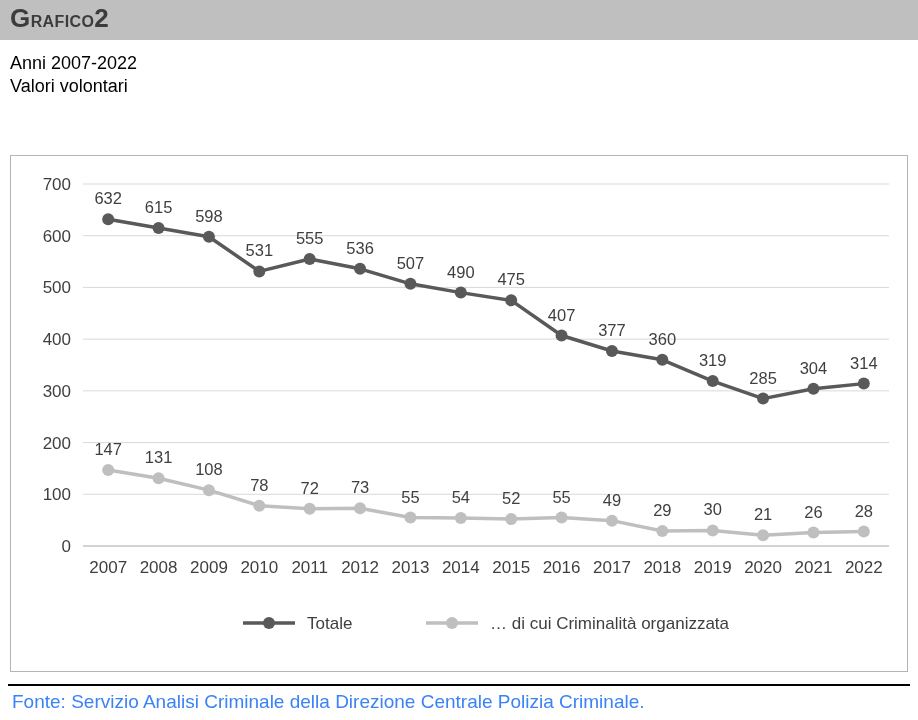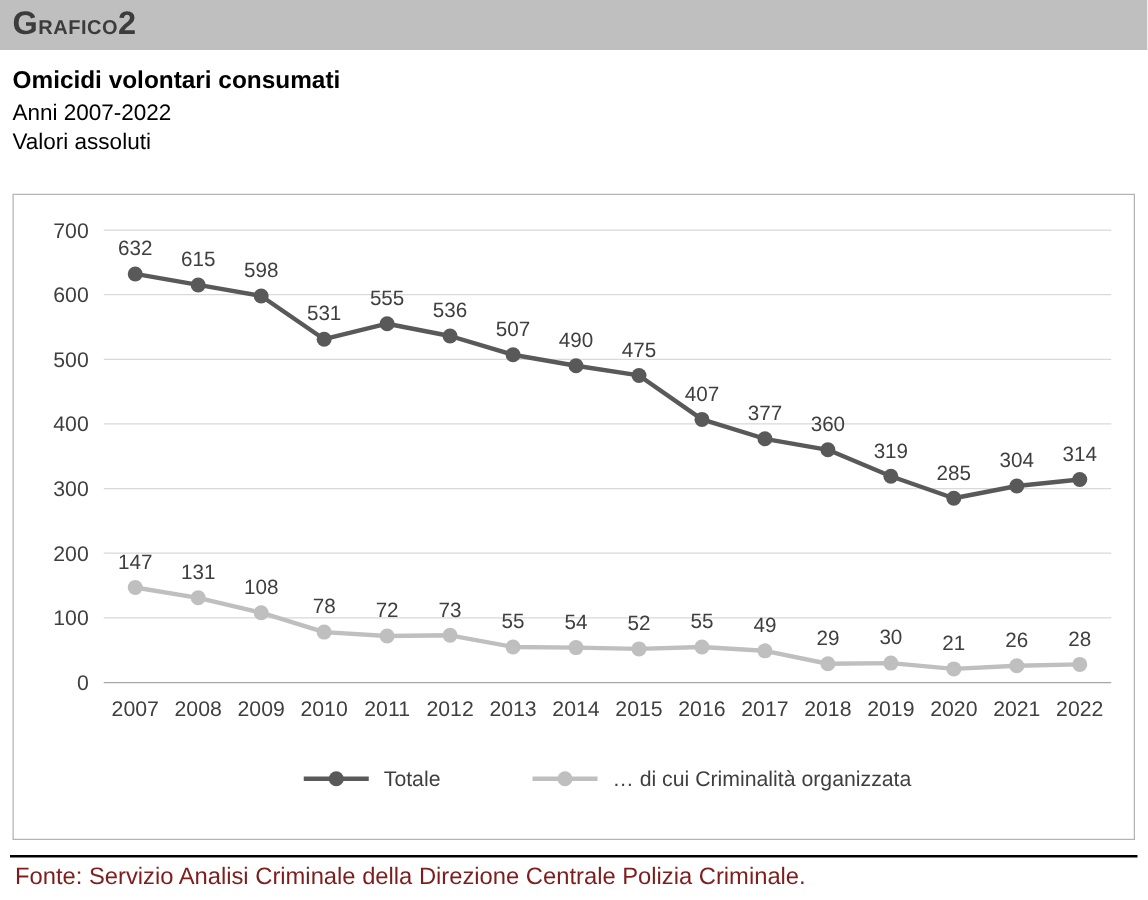--- a/index.html
+++ b/index.html
@@ -88,21 +88,21 @@
     top: 684px;
     width: 902px;
     height: 2px;
     background: #000;
   }
   .footer-text {
     position: absolute;
     left: 12px;
     top: 690px;
     font-size: 19px;
-    color: #7f1d1d;
+    color: #3b82f6;
     line-height: 24px;
   }
 
   
   svg text {
     font-family: "Liberation Sans", sans-serif;
     fill: #3f3f3f;
   }
   .tick-label { font-size: 17px; fill: #3f3f3f; }
   .x-label { font-size: 17px; fill: #3f3f3f; }
@@ -114,23 +114,22 @@
 
 <div class="header-band">
   <div class="header-title">
     <span class="big">G</span>
       <span class="small-caps">RAFICO </span>
       <span class="big">2</span>
   </div>
 </div>
 
 <div class="titles">
-  <div class="chart-title">Omicidi volontari consumati</div>
   <div class="chart-sub">Anni 2007-2022</div>
-  <div class="chart-sub">Valori assoluti</div>
+  <div class="chart-sub">Valori volontari</div>
 </div>
 
 <div class="chart-frame">
   <div class="plot">
     <svg class="chart-svg" id="chart-svg" width="896" height="515">
         <line x1="72" x2="878" y1="390" y2="390" stroke="#a6a6a6" stroke-width="1"></line>
         <text x="60" y="396" text-anchor="end" class="tick-label">0</text>
         <line x1="72" x2="878" y1="338.28571428571433" y2="338.28571428571433" stroke="#d9d9d9" stroke-width="1"></line>
         <text x="60" y="344.28571428571433" text-anchor="end" class="tick-label">100</text>
         <line x1="72" x2="878" y1="286.57142857142856" y2="286.57142857142856" stroke="#d9d9d9" stroke-width="1"></line>

